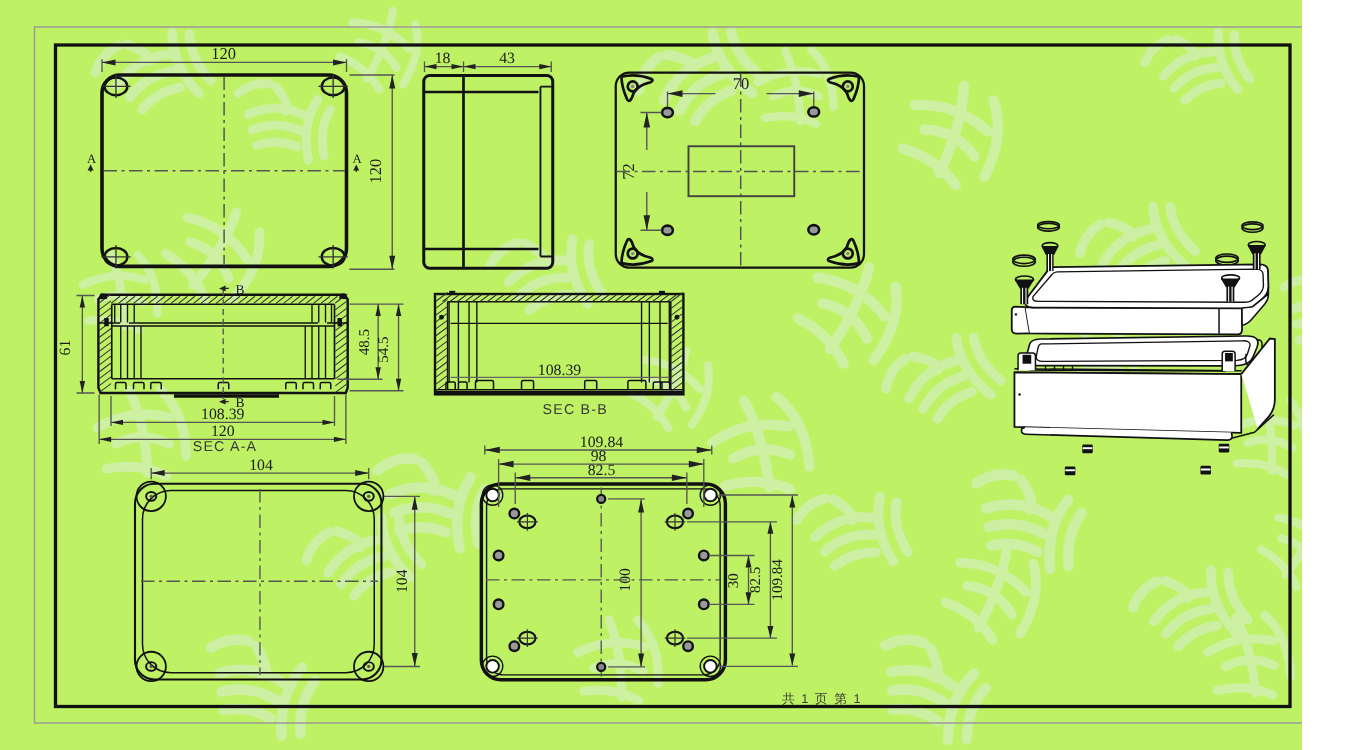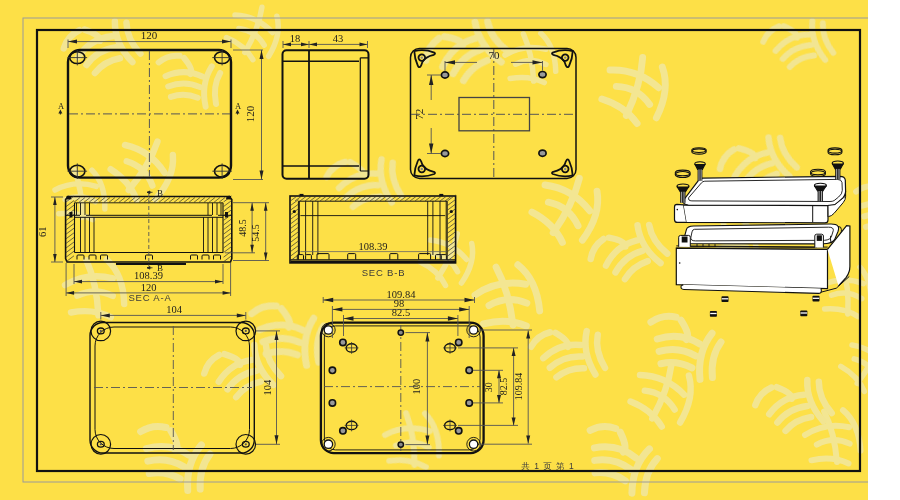--- a/index.html
+++ b/index.html
@@ -1,16 +1,16 @@
 <!DOCTYPE html>
 <html><head>
 <meta charset="utf-8">
 <style>
   html,body{margin:0;padding:0;background:#ffffff;}
-  #page{position:relative;width:868px;height:500px;overflow:hidden;background:#fde047;}
+  #page{position:relative;width:868px;height:500px;overflow:hidden;background:#bef264;}
   svg{position:absolute;left:0;top:0;}
   text{font-family:"Liberation Serif", serif;fill:#1c1c1c;}
   .lbl{font-family:"Liberation Sans", sans-serif;fill:#3a3a3a;}
 </style>
 </head>
 <body>
 <div id="page">
 <svg width="900" height="500" viewBox="0 0 900 500">
 <defs>
   <g id="wm1" stroke="#e2edf9" stroke-width="5" fill="none" stroke-linecap="round">

